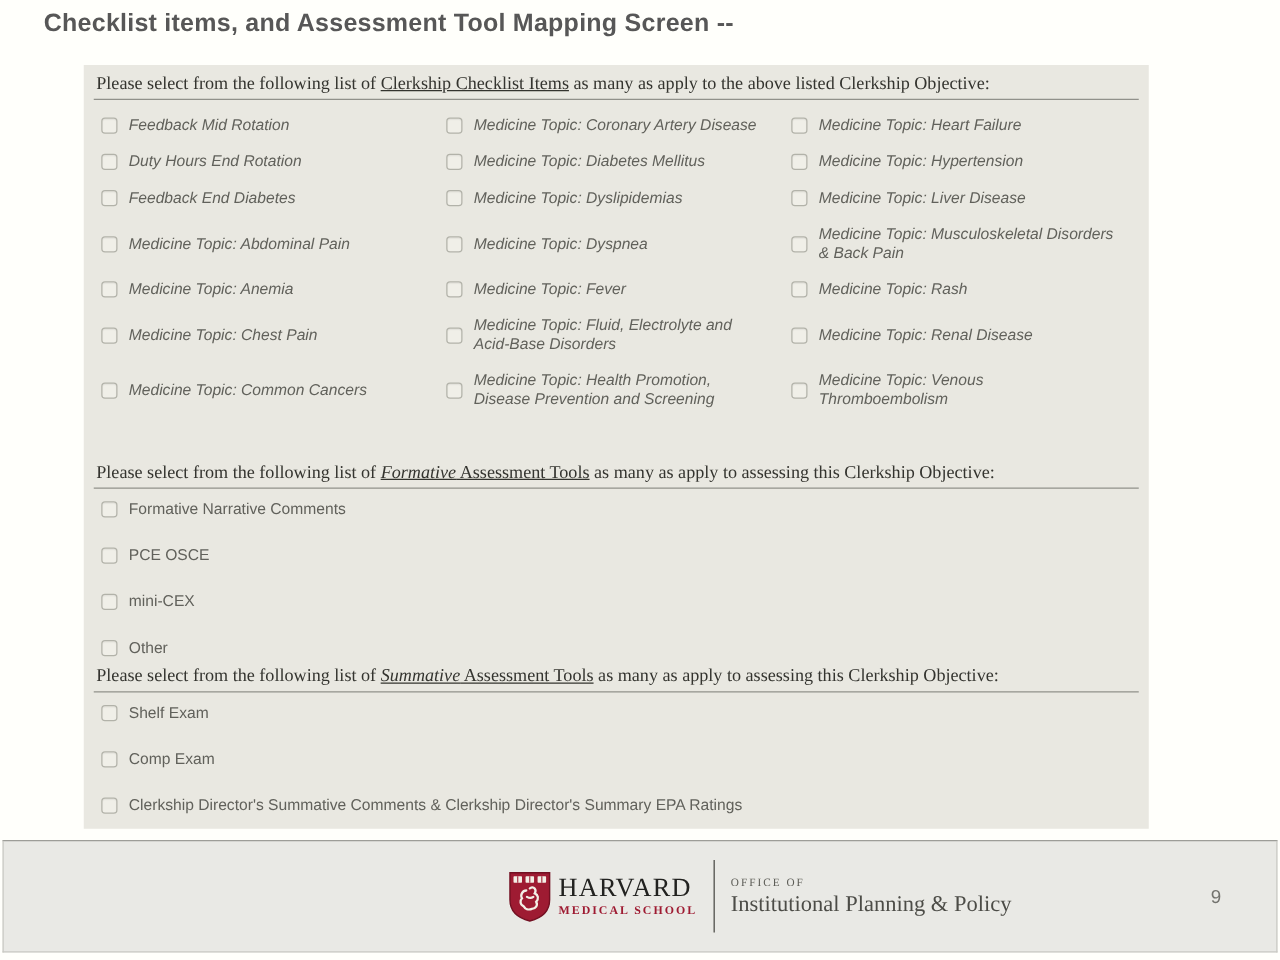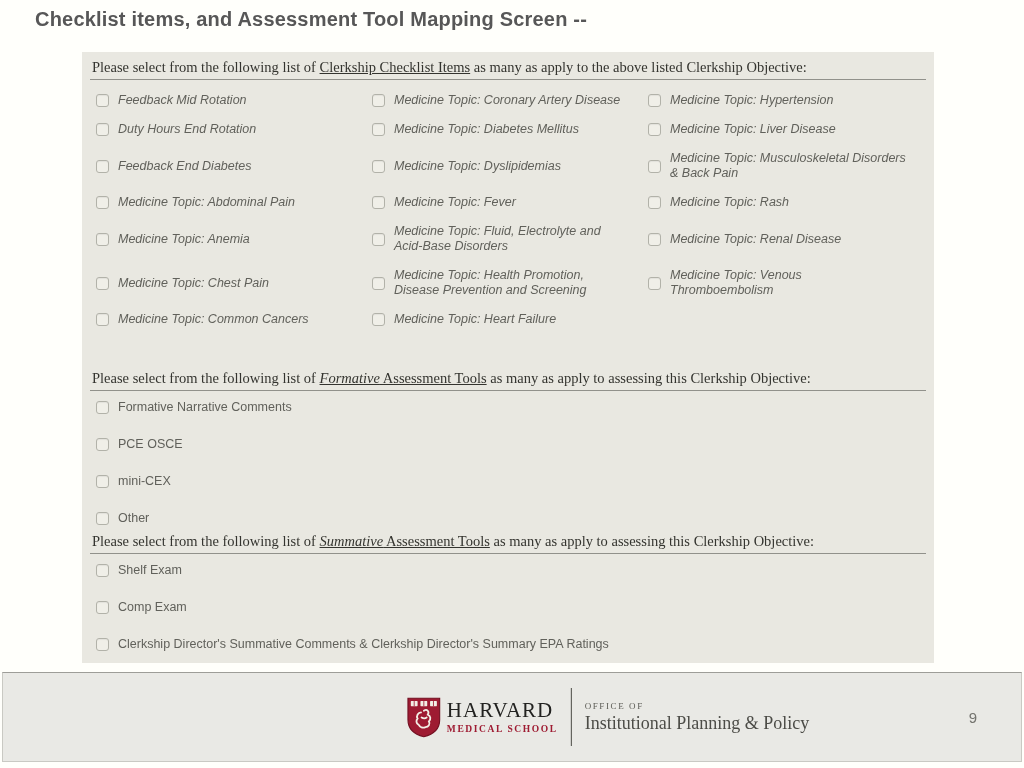--- a/index.html
+++ b/index.html
@@ -17,21 +17,21 @@
     left: 35px; top: 8px;
     font-size: 20px;
     font-weight: bold;
     color: var(--title-text, #575757);
     letter-spacing: 0.2px;
   }
 
   
   .form-shot {
     position: absolute;
-    left: 82px; top: 52px;
+    left: 67px; top: 52px;
     width: 852px; height: 611px;
     background: var(--form-background, #e9e8e1);
     overflow: hidden;
   }
 
   .prompt {
     font-family: "Liberation Serif", serif;
     font-size: 14.5px;
     color: #34342f;
     margin: 0 8px;
@@ -176,20 +176,24 @@
           <span class="cb-box"></span>
           <span class="cb-text">Medicine Topic: Coronary Artery Disease</span>
         </label>
         <label class="cb-item">
           <span class="cb-box"></span>
           <span class="cb-text">Medicine Topic: Diabetes Mellitus</span>
         </label>
         <label class="cb-item">
           <span class="cb-box"></span>
           <span class="cb-text">Medicine Topic: Dyslipidemias</span>
+        </label>
+        <label class="cb-item">
+          <span class="cb-box"></span>
+          <span class="cb-text">Medicine Topic: Dyspnea</span>
         </label>
         <label class="cb-item">
           <span class="cb-box"></span>
           <span class="cb-text">Medicine Topic: Fever</span>
         </label>
         <label class="cb-item">
           <span class="cb-box"></span>
           <span class="cb-text">Medicine Topic: Fluid, Electrolyte and Acid-Base Disorders</span>
         </label>
         <label class="cb-item">

